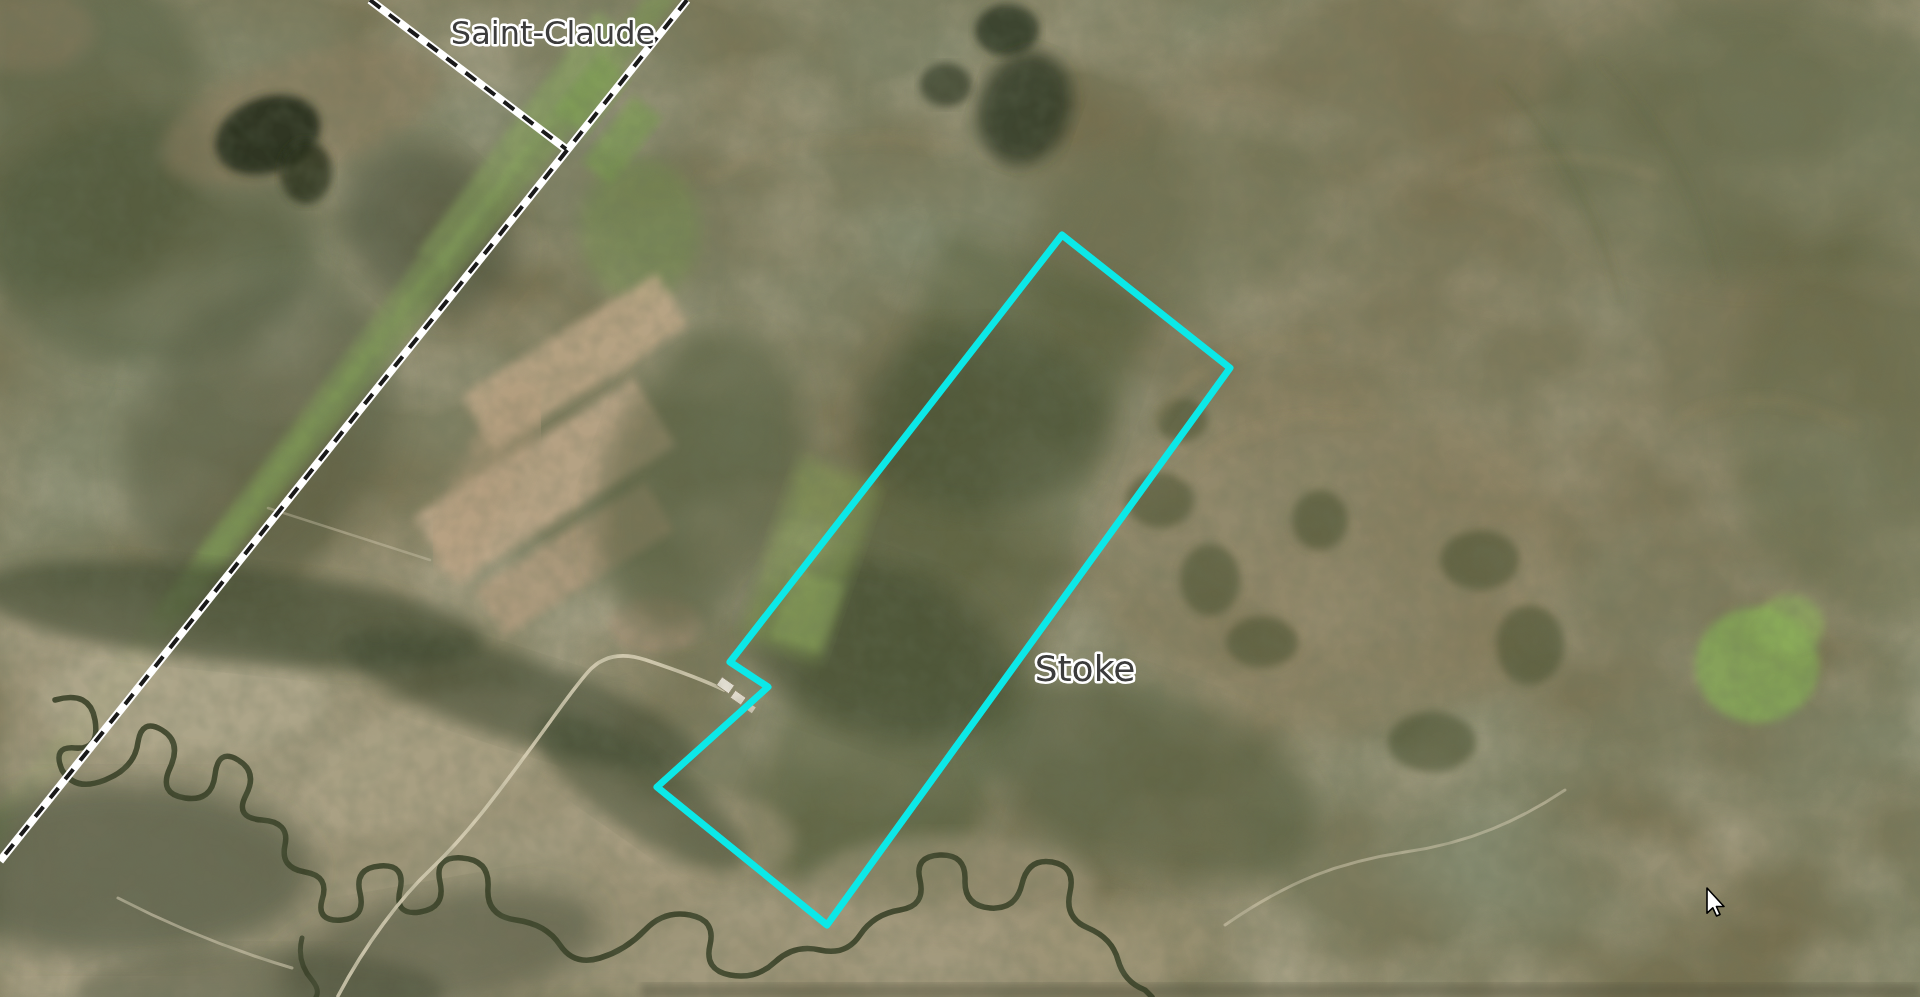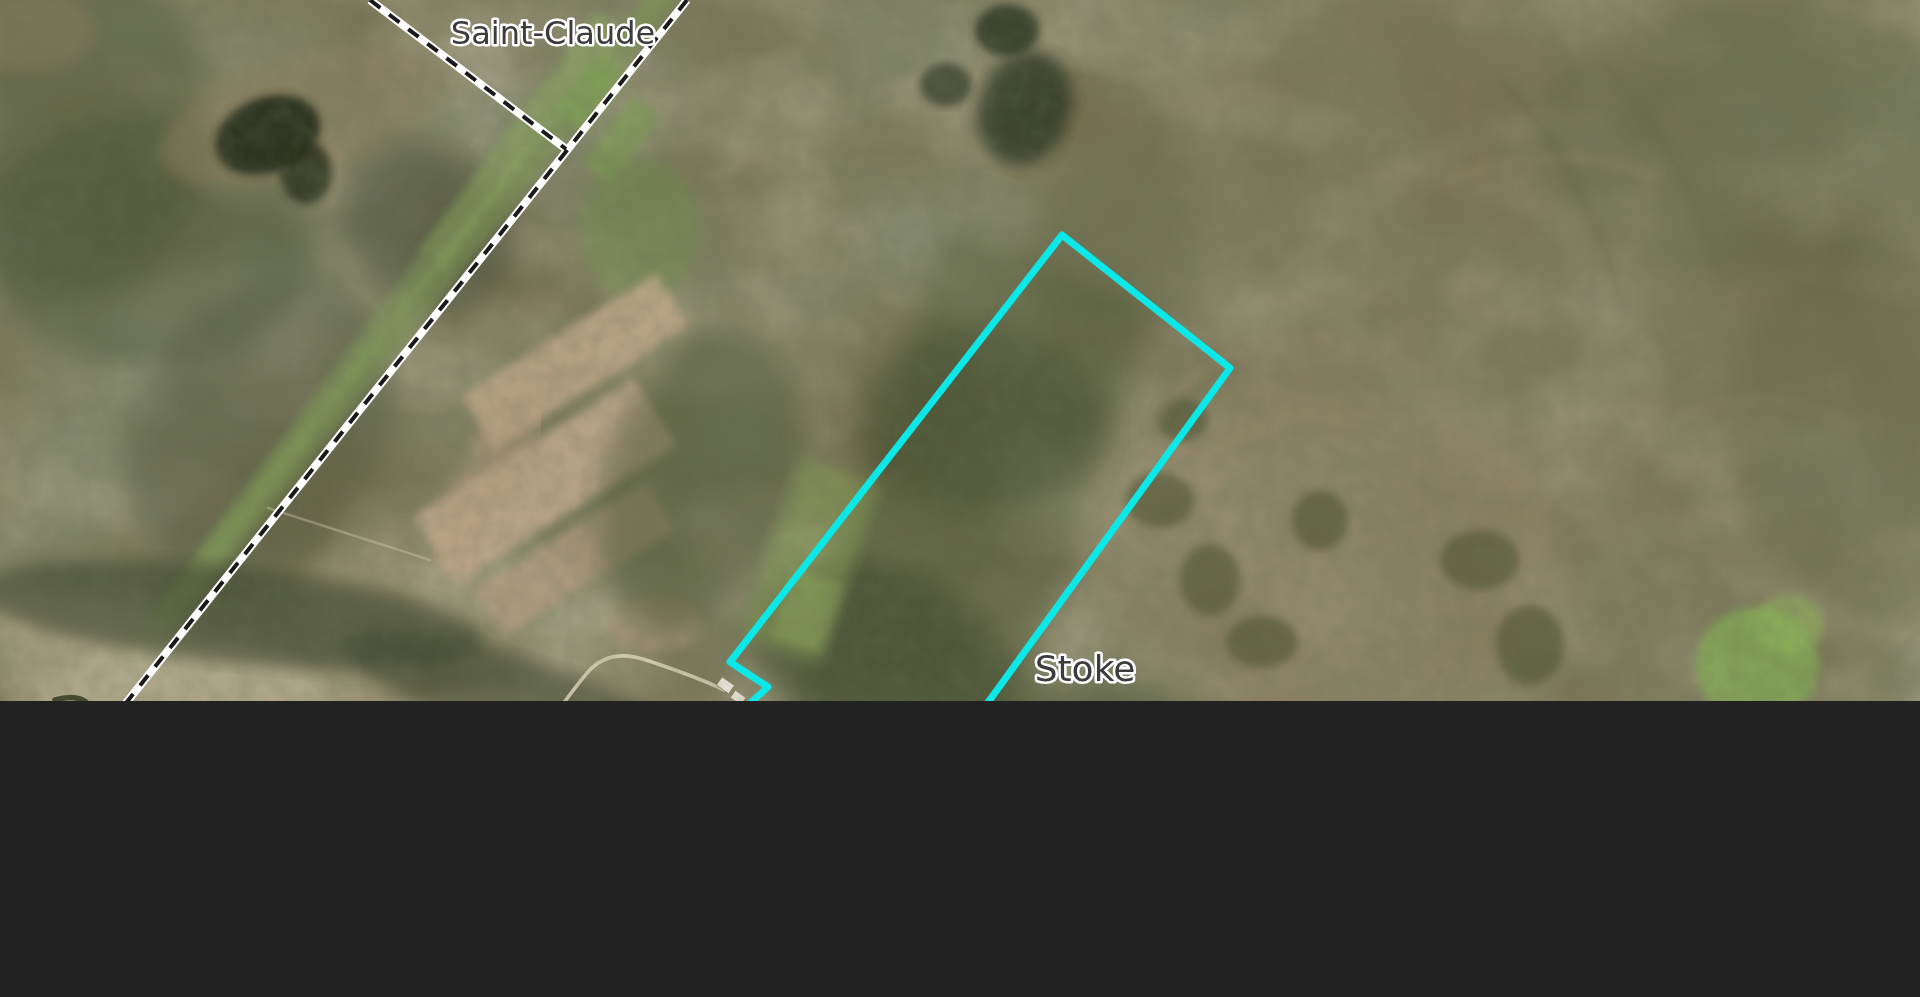--- a/index.html
+++ b/index.html
@@ -1,17 +1,17 @@
 <!DOCTYPE html>
 <html><head>
 <meta charset="utf-8">
 <style>
   html,body{margin:0;padding:0;background:#222;}
   .viewport{
-    position:relative;width:1920px;height:701px;overflow:hidden;
+    position:relative;width:1920px;height:997px;overflow:hidden;
     font-family:"DejaVu Sans","Liberation Sans",sans-serif;
     cursor:default;
   }
   .viewport svg{position:absolute;left:0;top:0;display:block;}
   .place-label{
     fill:#3c3c3c;stroke:#ffffff;stroke-width:5px;paint-order:stroke;
     stroke-linejoin:round;font-family:"DejaVu Sans","Liberation Sans",sans-serif;
     font-weight:500;text-anchor:middle;
   }
 </style>

